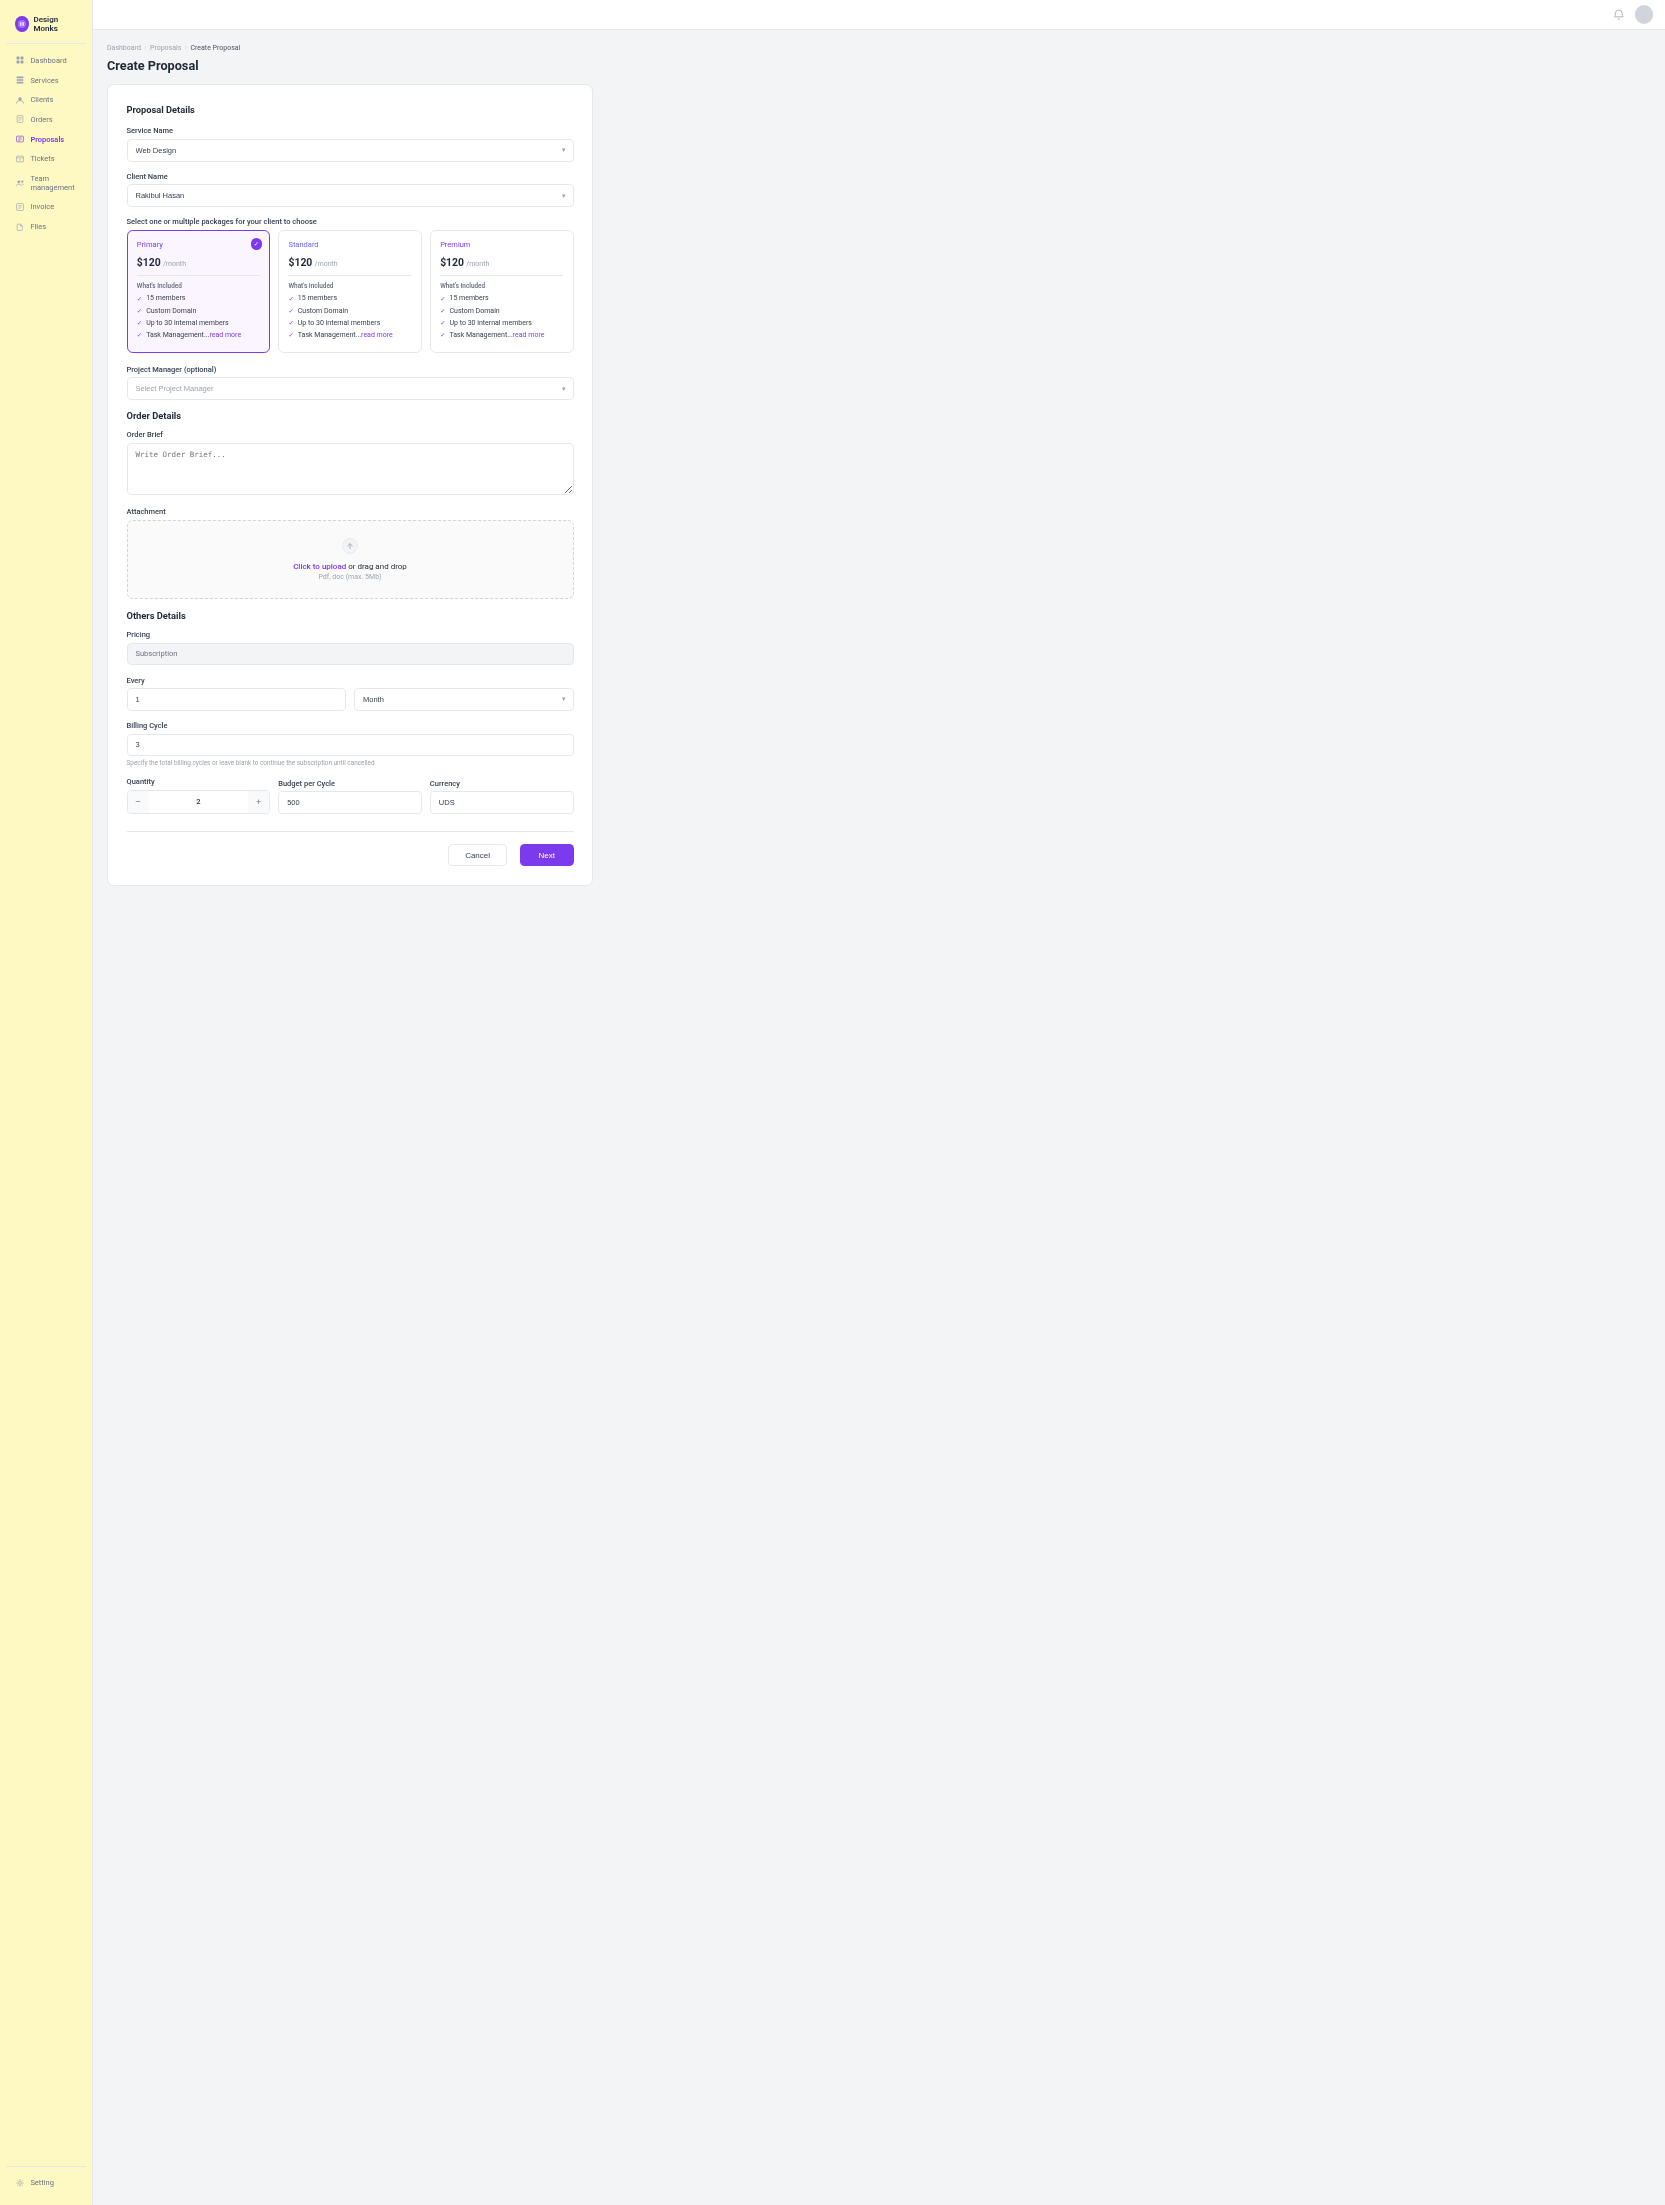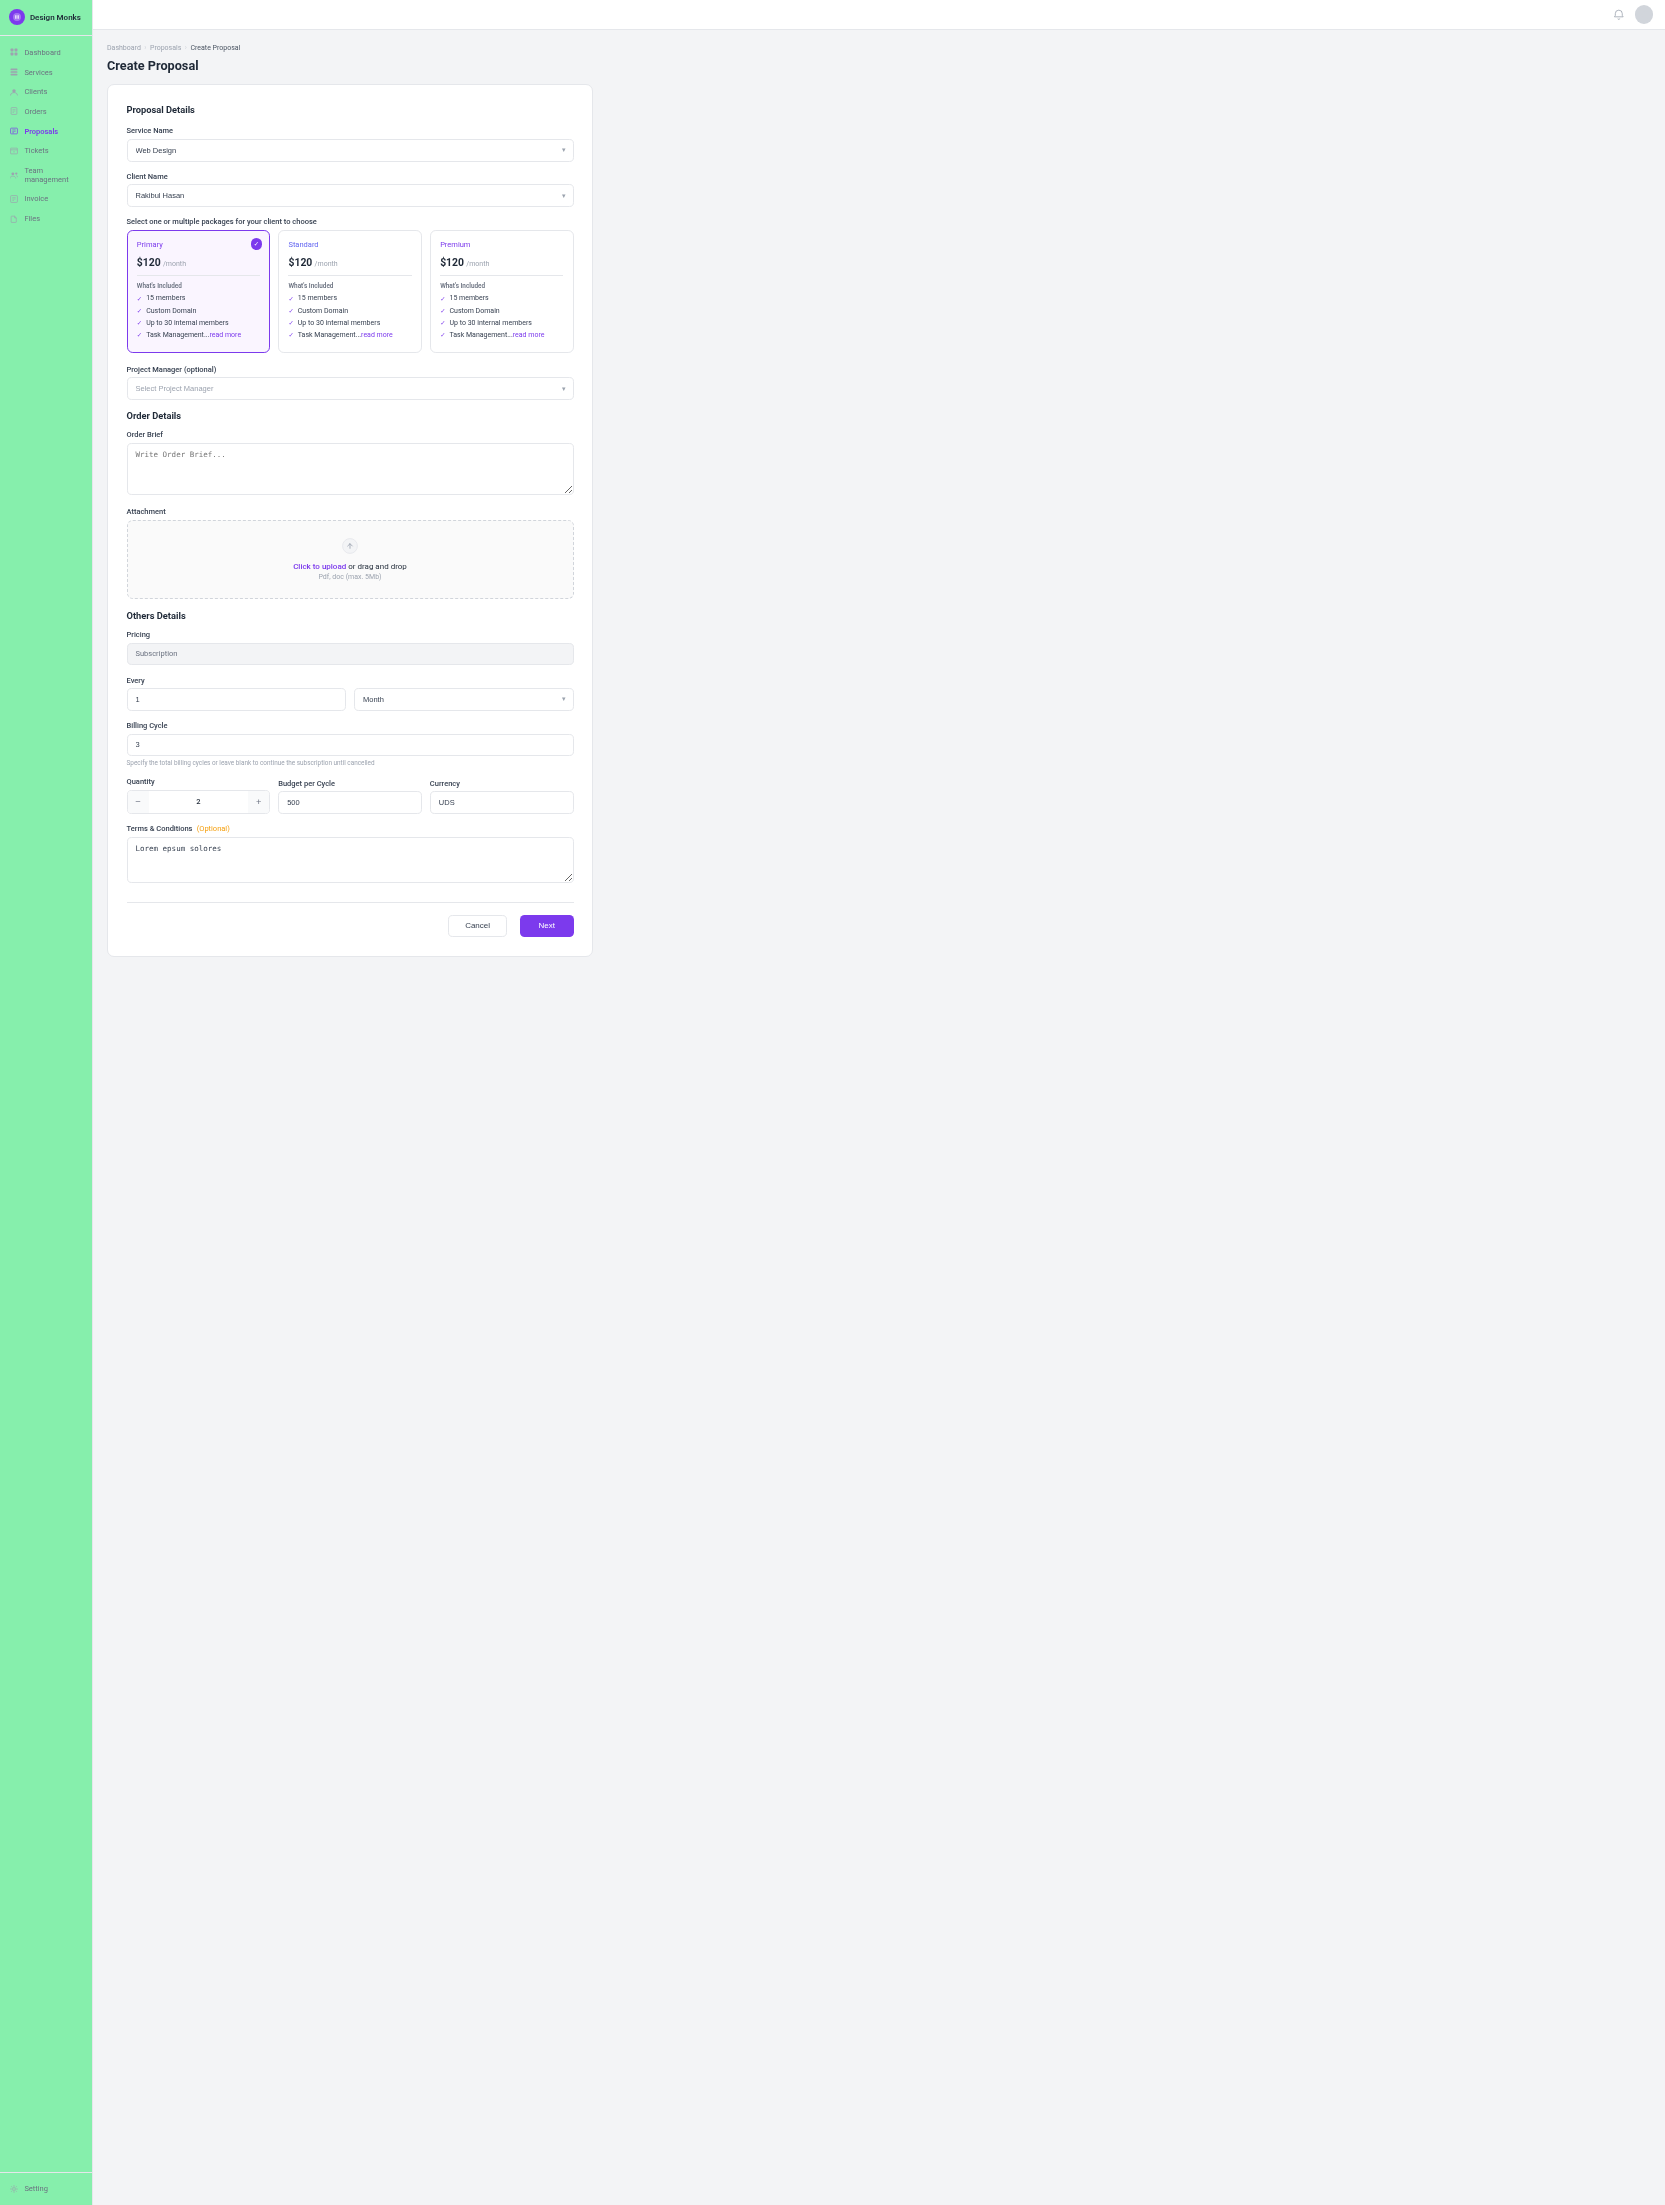--- a/index.html
+++ b/index.html
@@ -2,25 +2,25 @@
 <html style="font-size:9.3px"><head>
   <meta charset="utf-8">
   <style>
     * { box-sizing: border-box; margin: 0; padding: 0; }
     body { font-family: -apple-system, BlinkMacSystemFont, 'Segoe UI', Roboto, sans-serif; background: #f3f4f6; display: flex; min-height: 100vh; font-size: 8px; color: #1f2937; }
 
     
     .sidebar {
       width: 93px;
       min-width: 93px;
-      background: #86efac;
+      background: #fef9c3;
       border-right: 0.6px solid #e5e7eb;
       display: flex;
       flex-direction: column;
-      padding: 0;
+      padding: 6px;
       position: fixed;
       top: 0;
       left: 0;
       bottom: 0;
       z-index: 10;
     }
     .sidebar-logo {
       display: flex;
       align-items: center;
       gap: 4.6px;
@@ -744,27 +744,20 @@
         <label class="form-label">Budget per Cycle</label>
         <input type="text" class="form-input" value="500" style="">
       </div>
 
       <div>
         <label class="form-label">Currency</label>
         <input type="text" class="form-input" value="UDS" style="">
       </div>
     </div>
 
-    <div class="form-group">
-      <label class="form-label">
-        <span>Terms &amp; Conditions</span>
-        <span class="optional">(Optional)</span>
-      </label>
-      <textarea class="form-textarea" style="min-height: 46px;">Lorem epsum solores</textarea>
-    </div>
 
     <div class="form-footer">
       <button class="btn-cancel">Cancel</button>
       <button class="btn-next">Next</button>
     </div>
   </div>
 </main>
 
 
 </body></html>

